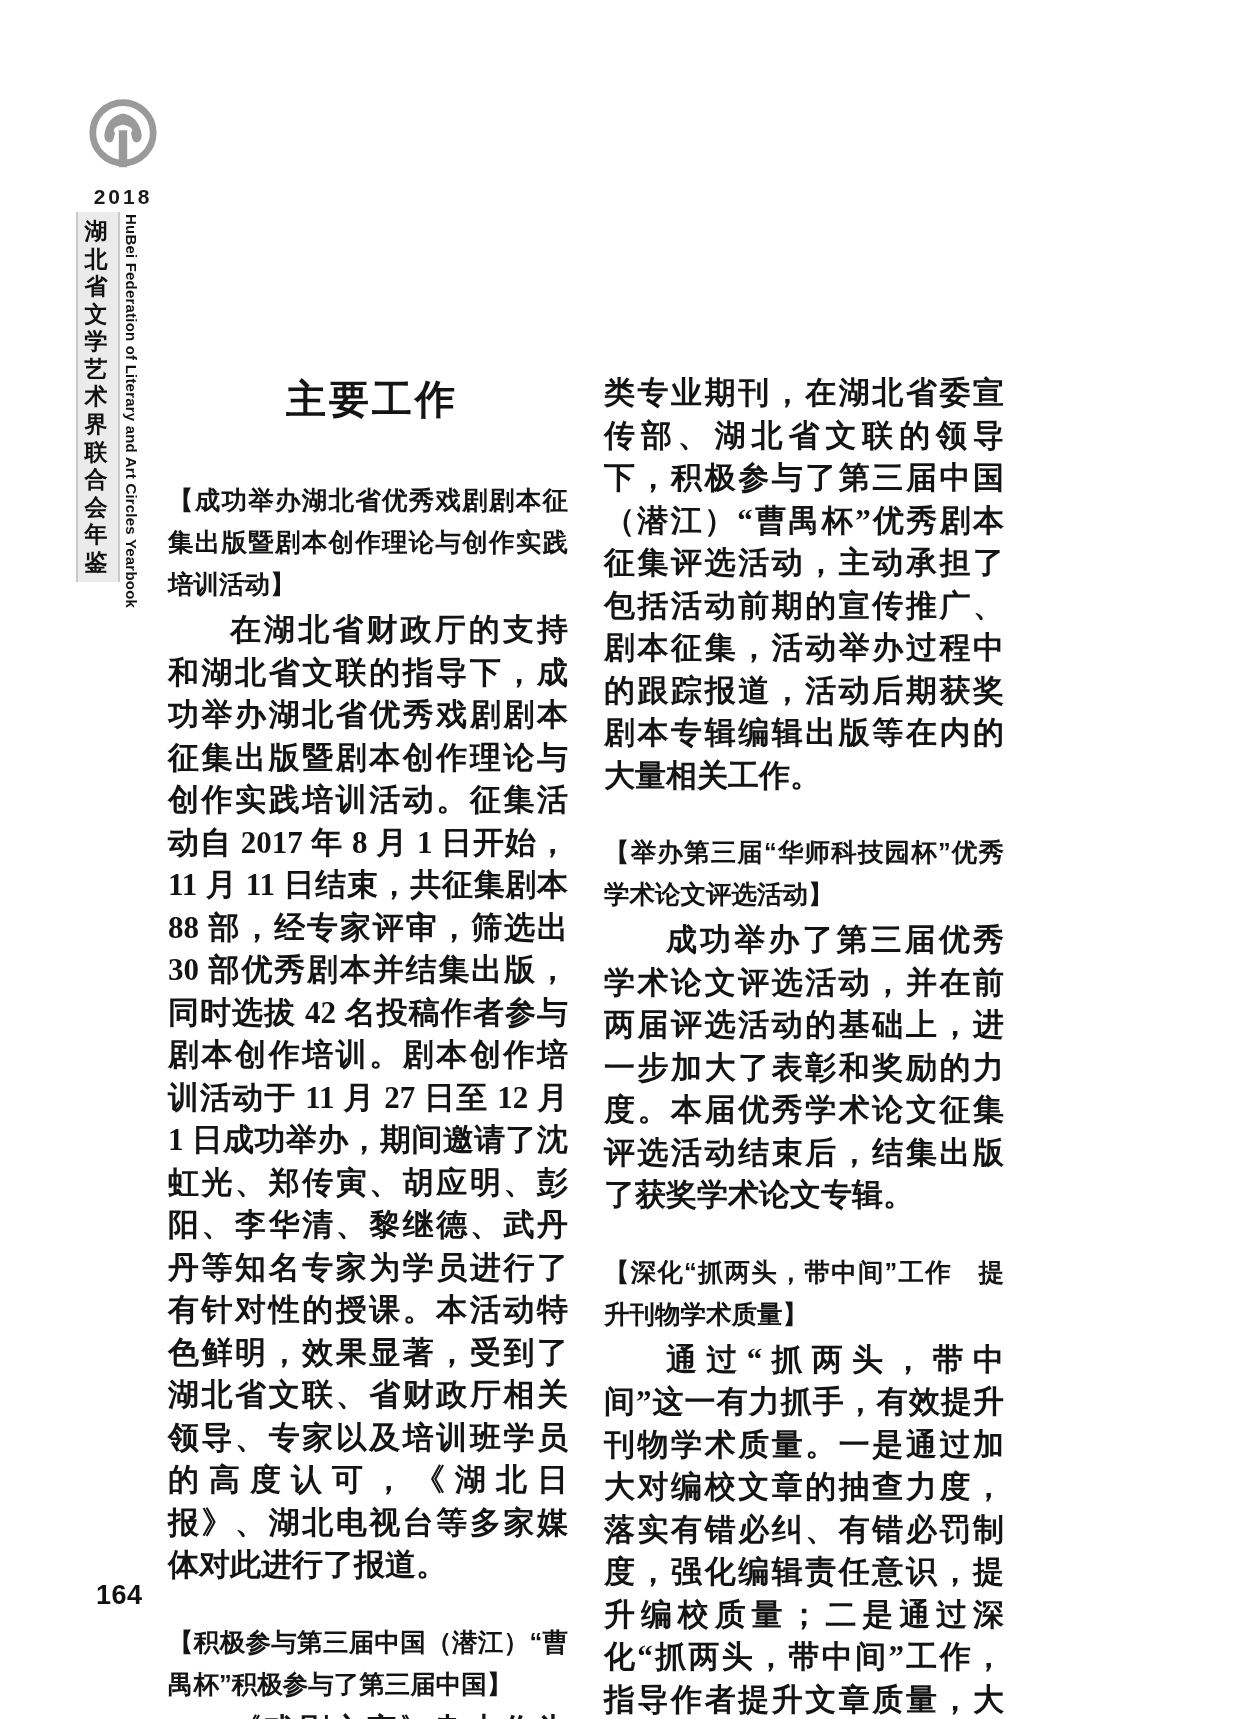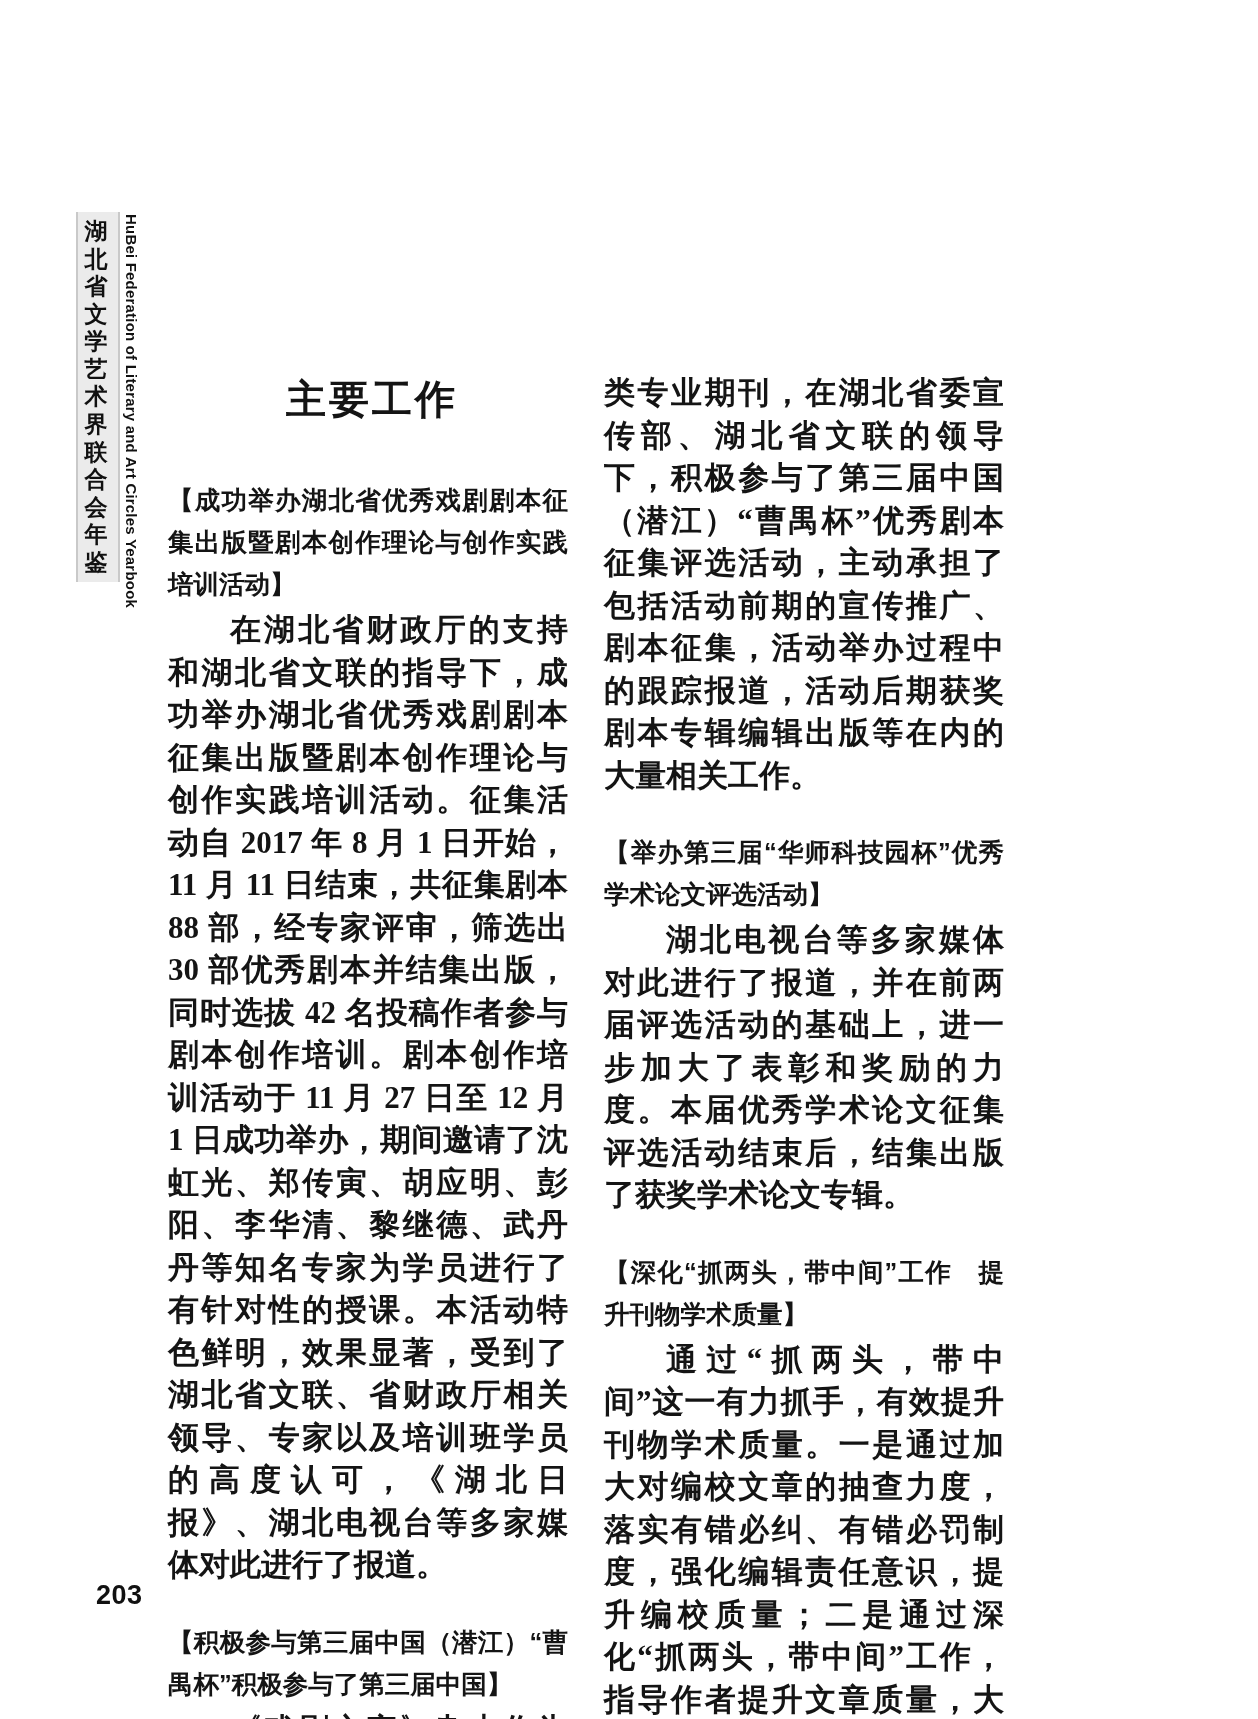--- a/index.html
+++ b/index.html
@@ -163,20 +163,29 @@
     text-indent: 2em;
     text-align: justify;
     text-justify: inter-ideograph;
   }
 </style>
 </head>
 <body>
 
 <div class="page">
 
+  <div class="logo-block">
+    <svg class="logo-mark" viewBox="0 0 100 100">
+      <circle cx="50" cy="45" r="36" fill="none" stroke="#9a9a9a" stroke-width="8"></circle>
+      <path d="M50 22 C38 24 30 33 28 46 C27 53 31 58 36 56 C40 54 39 47 42 42 C44 38 47 36 50 35 C53 36 56 38 58 42 C61 47 60 54 64 56 C69 58 73 53 72 46 C70 33 62 24 50 22 Z" fill="#9a9a9a"></path>
+      <ellipse cx="50" cy="42" rx="11" ry="6" fill="#ffffff"></ellipse>
+      <rect x="45" y="42" width="10" height="44" fill="#9a9a9a"></rect>
+    </svg>
+    <div class="logo-year">2018</div>
+  </div>
 
   <div class="side-strip"></div>
   <div class="side-cn">
     <span>湖</span>
     <span>北</span>
     <span>省</span>
     <span>文</span>
     <span>学</span>
     <span>艺</span>
     <span>术</span>
@@ -199,23 +208,23 @@
       <p class="body">在湖北省财政厅的支持和湖北省文联的指导下，成功举办湖北省优秀戏剧剧本征集出版暨剧本创作理论与创作实践培训活动。征集活动自 2017 年 8 月 1 日开始，11 月 11 日结束，共征集剧本 88 部，经专家评审，筛选出 30 部优秀剧本并结集出版，同时选拔 42 名投稿作者参与剧本创作培训。剧本创作培训活动于 11 月 27 日至 12 月 1 日成功举办，期间邀请了沈虹光、郑传寅、胡应明、彭阳、李华清、黎继德、武丹丹等知名专家为学员进行了有针对性的授课。本活动特色鲜明，效果显著，受到了湖北省文联、省财政厅相关领导、专家以及培训班学员的高度认可，《湖北日报》、湖北电视台等多家媒体对此进行了报道。</p>
 
       <h3 class="head spaced">【积极参与第三届中国（潜江）“曹禺杯”积极参与了第三届中国】</h3>
       <p class="body">《戏剧之家》杂志作为湖北省唯一的戏剧</p>
     </div>
 
     <div class="col col-right">
       <p class="body" style="text-indent:0;">类专业期刊，在湖北省委宣传部、湖北省文联的领导下，积极参与了第三届中国（潜江）“曹禺杯”优秀剧本征集评选活动，主动承担了包括活动前期的宣传推广、剧本征集，活动举办过程中的跟踪报道，活动后期获奖剧本专辑编辑出版等在内的大量相关工作。</p>
 
       <h3 class="head spaced">【举办第三届“华师科技园杯”优秀学术论文评选活动】</h3>
-      <p class="body">湖北电视台等多家媒体对此进行了报道，并在前两届评选活动的基础上，进一步加大了表彰和奖励的力度。本届优秀学术论文征集评选活动结束后，结集出版了获奖学术论文专辑。</p>
+      <p class="body">成功举办了第三届优秀学术论文评选活动，并在前两届评选活动的基础上，进一步加大了表彰和奖励的力度。本届优秀学术论文征集评选活动结束后，结集出版了获奖学术论文专辑。</p>
 
       <h3 class="head spaced">【深化“抓两头，带中间”工作　提升刊物学术质量】</h3>
       <p class="body">通过“抓两头，带中间”这一有力抓手，有效提升刊物学术质量。一是通过加大对编校文章的抽查力度，落实有错必纠、有错必罚制度，强化编辑责任意识，提升编校质量；二是通过深化“抓两头，带中间”工作，指导作者提升文章质量，大大提高了刊物的品质和美誉度。</p>
     </div>
 
   </div>
 
-  <div class="page-number">203</div>
+  <div class="page-number">164</div>
 
 </div>
 
 </body></html>

